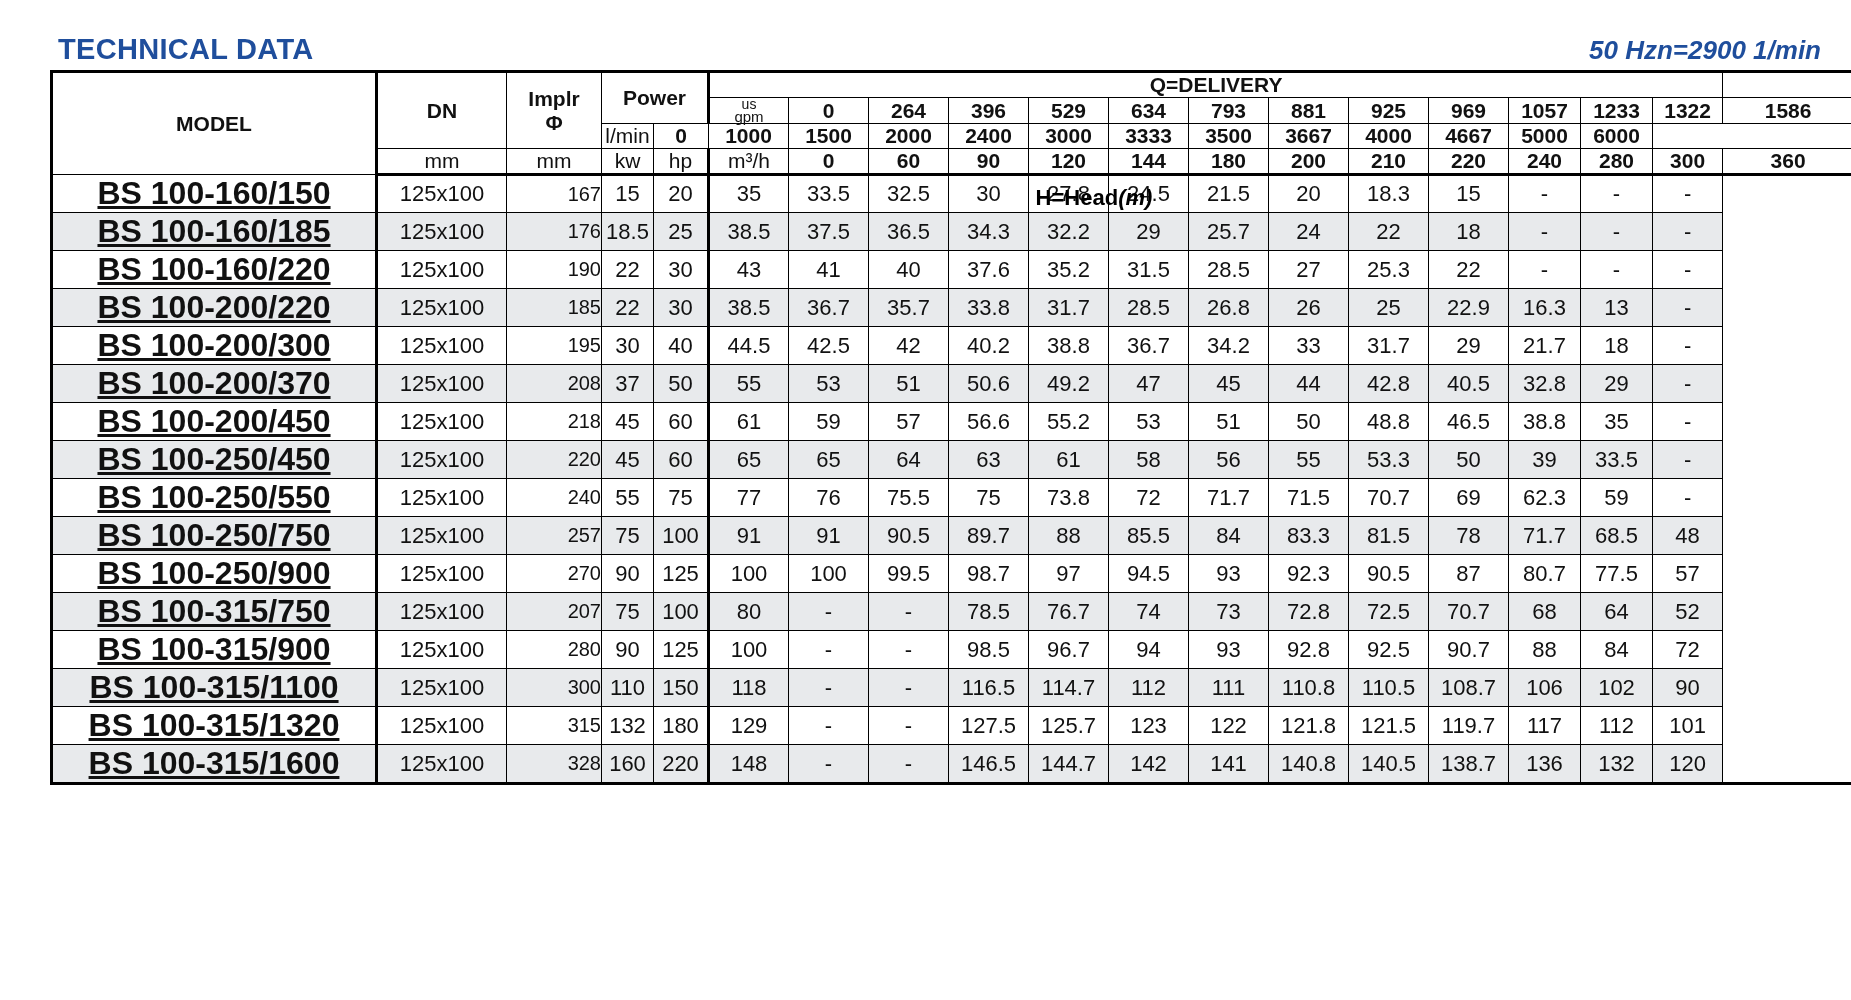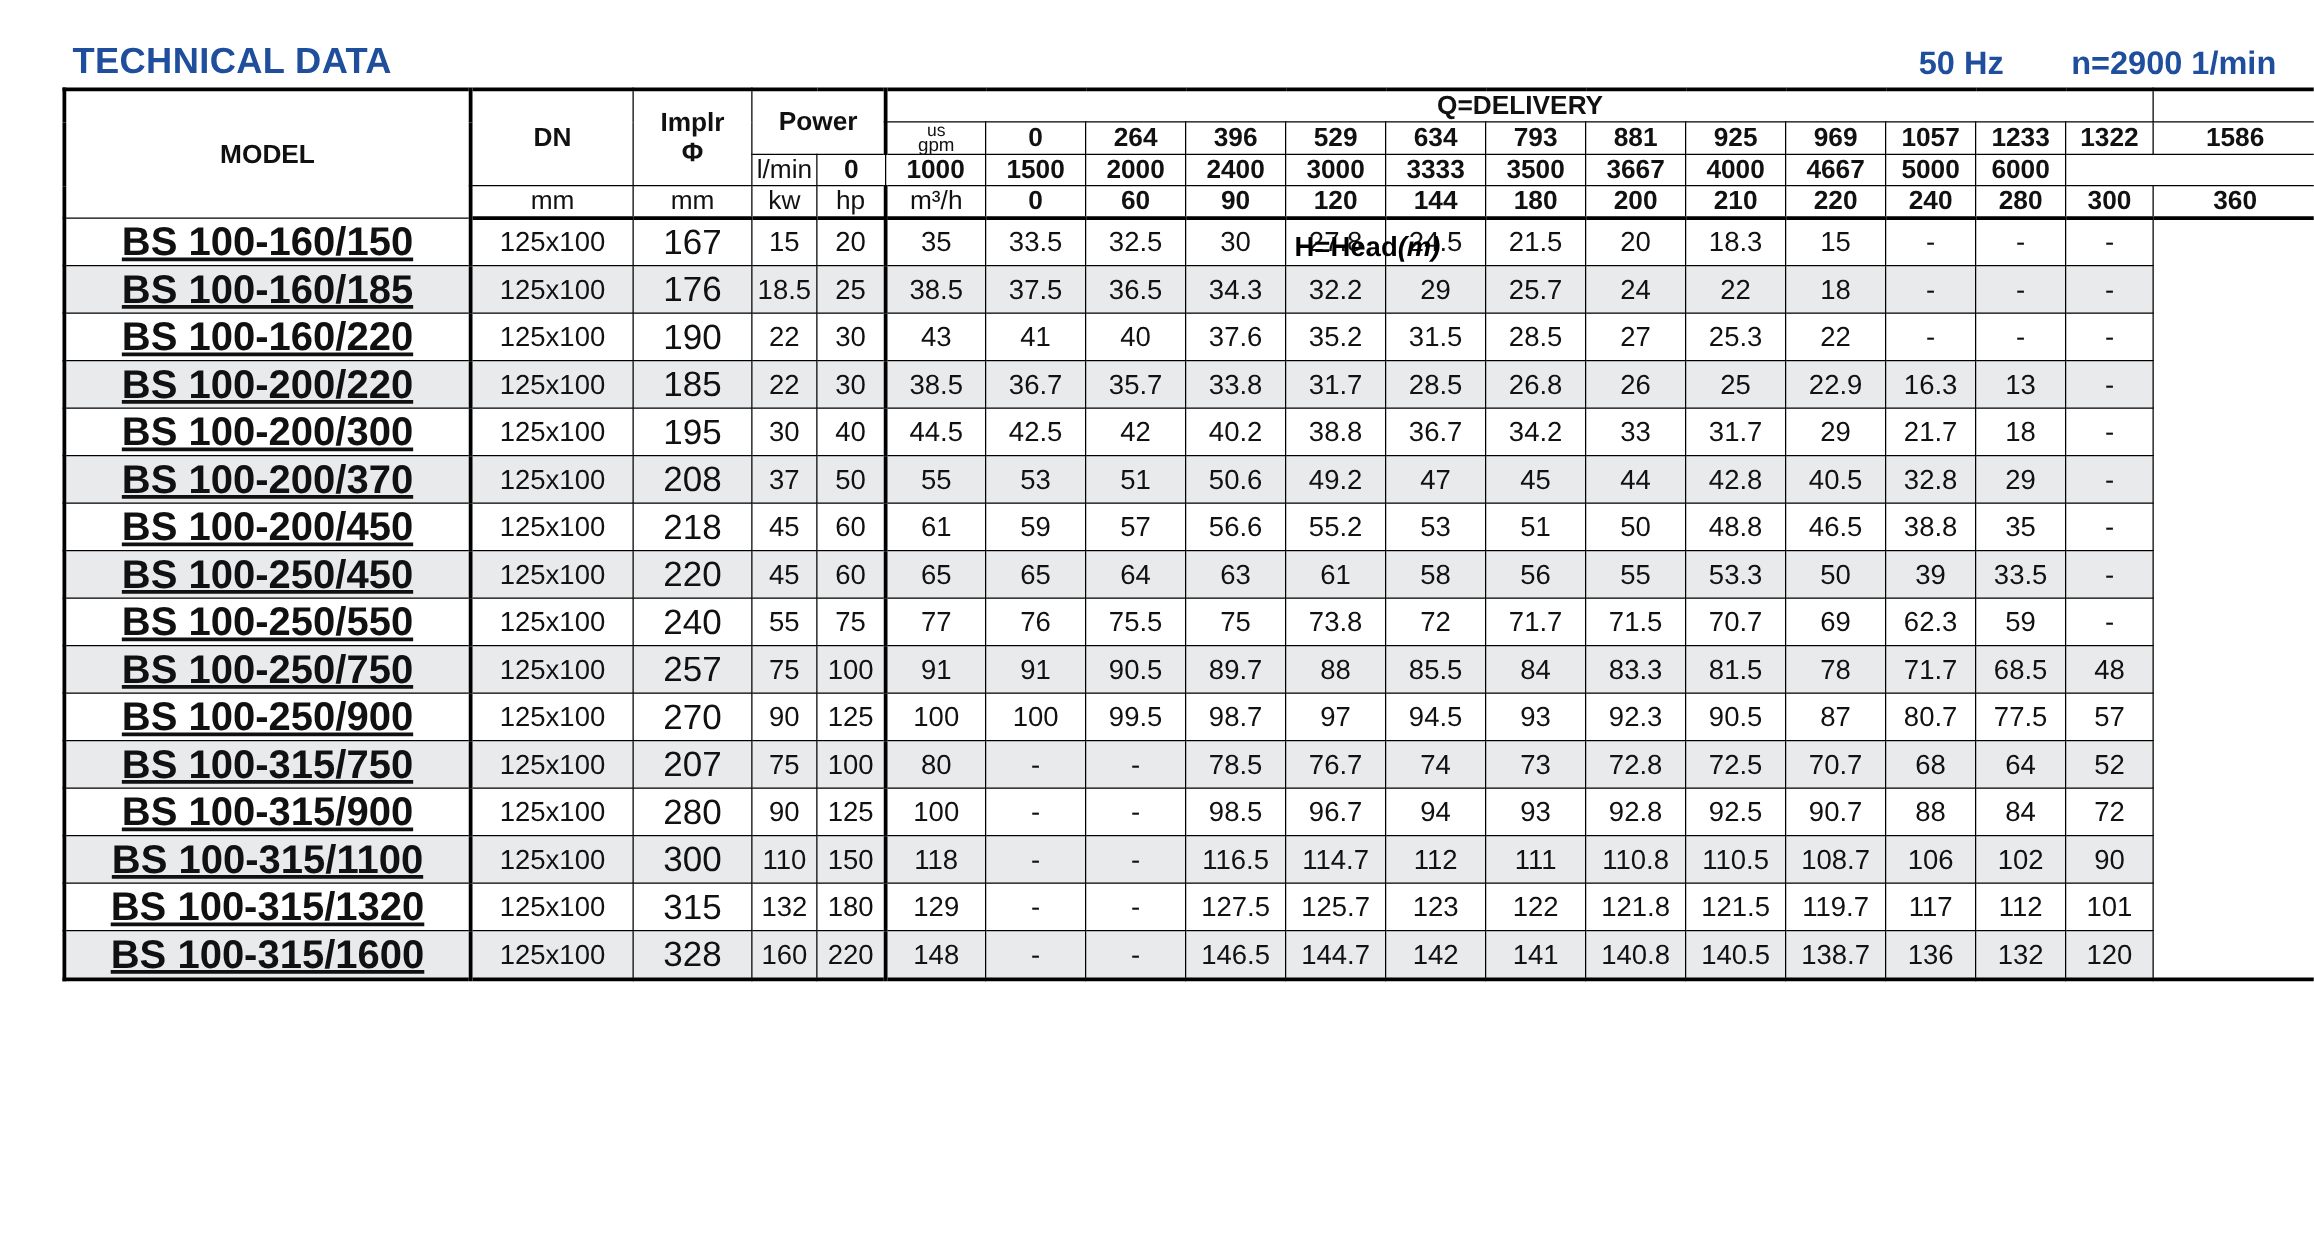--- a/index.html
+++ b/index.html
@@ -31,22 +31,22 @@
   .top-title {
     font-size: 29px;
     font-weight: bold;
     color: #1F4E9C;
     letter-spacing: .3px;
   }
   .top-right {
     margin-left: auto;
     display: flex;
     align-items: flex-start;
-    gap: 54px;
     padding-right: 28px;
+    font-style: italic;
   }
   .top-hz, .top-rpm {
     font-size: 26px;
     font-weight: bold;
     color: #1F4E9C;
   }
   
   table.tech {
     border-collapse: collapse;
     width: 1806px;
@@ -99,21 +99,21 @@
 
   
   tbody tr { height: 38px; }
   tbody td.model {
     font-weight: bold;
     font-size: 32px;
     border-right: 3px solid #000 !important;
     text-decoration: underline;
   }
   tbody td.dn { font-size: 22px; }
-  tbody td.impl { font-size: 28px; }
+  tbody td.impl { font-size: 20px; text-align: right; }
   tbody td.kw, tbody td.hp { font-size: 22px; }
   tbody td.hp { border-right: 3px solid #000 !important; }
   tbody td.val { font-size: 22px; }
   tr.alt td { background: #e8eaec; }
 
   
   .thickright { border-right: 3px solid #000 !important; }
   .thickbottom { border-bottom: 3px solid #000 !important; }
 </style>
 </head>

